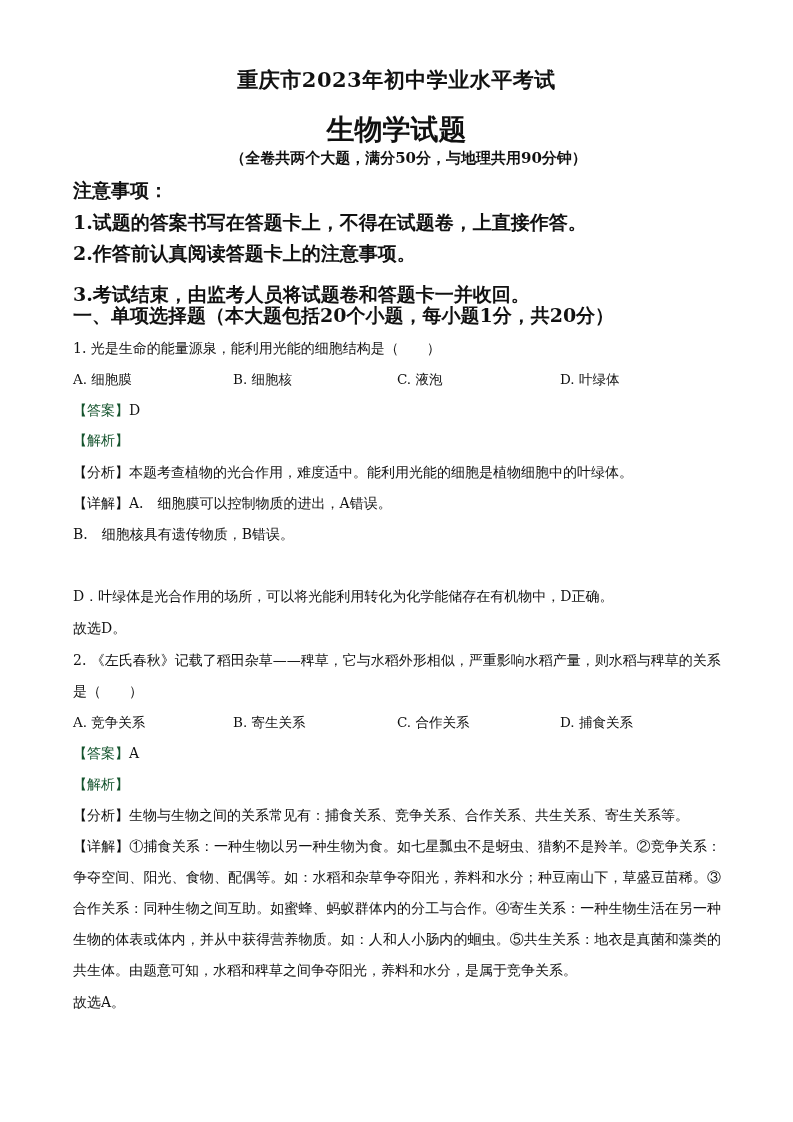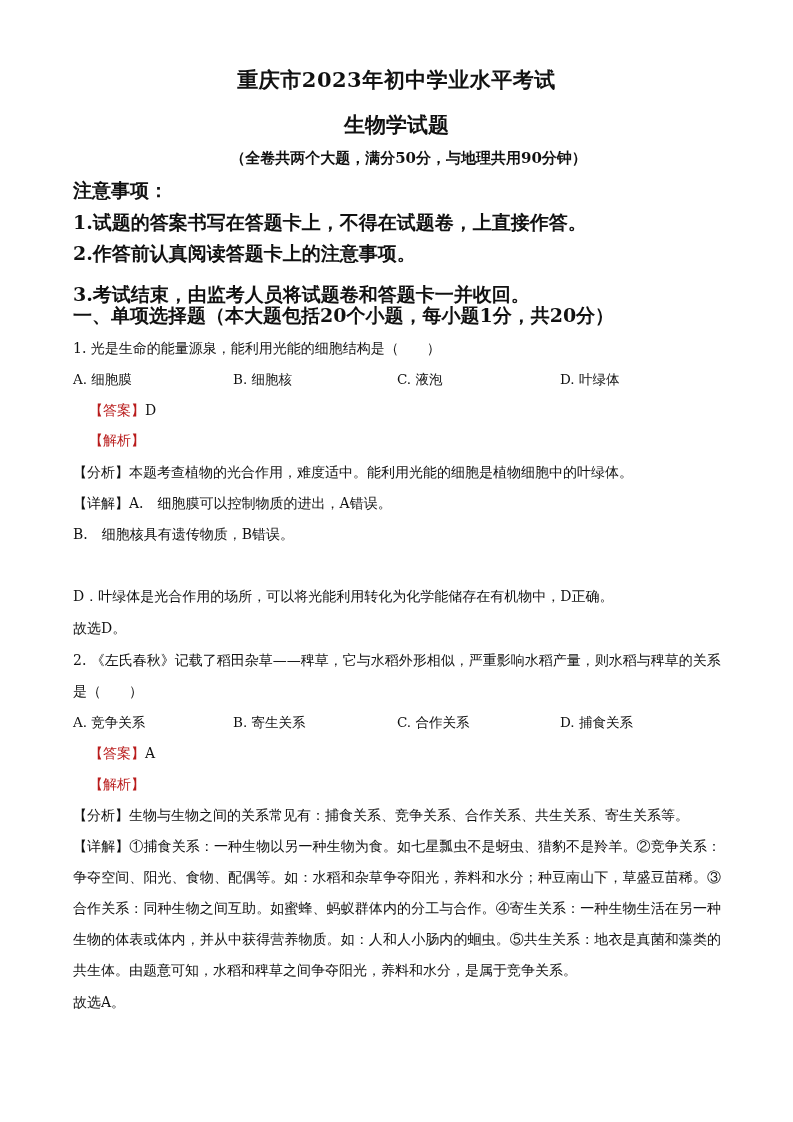--- a/index.html
+++ b/index.html
@@ -1,25 +1,25 @@
 <!DOCTYPE html>
 <html><head>
 <meta charset="utf-8">
 <style>
   html, body { margin: 0; padding: 0; background: #ffffff; }
   body { width: 793px; height: 1122px; position: relative; overflow: hidden;
          font-family: "DejaVu Serif", "Liberation Serif", serif; color: #111; }
   .page { position: absolute; left: 0; top: 0; width: 775px; height: 1122px; }
   .title { position: absolute; left: 0; width: 793px; text-align: center; font-weight: bold; }
   .t1 { top: 66px; font-size: 21px; letter-spacing: 0.5px; }
-  .t2 { top: 111px; font-size: 21px; }
+  .t2 { top: 111px; font-size: 28px; }
   .t3 { top: 149px; font-size: 15px; padding-left: 12px; }
   .line { position: absolute; left: 73px; font-size: 14px; white-space: nowrap; line-height: 20px; }
   .bold { font-weight: bold; font-size: 19px; }
-  .tag { color: #b91c1c; margin-left: 16px; }
+  .tag { color: #14532d; }
   .opt { position: absolute; font-size: 13.5px; white-space: nowrap; line-height: 20px; }
   .footer { position: absolute; top: 1062px; left: 0; width: 793px; text-align: center;
             font-family: "DejaVu Sans", sans-serif; font-size: 15px; color: #555; }
   .just { width: 648px; text-align: justify; text-align-last: justify; white-space: normal; }
 </style>
 </head>
 <body>
 
 <div class="page">
 

